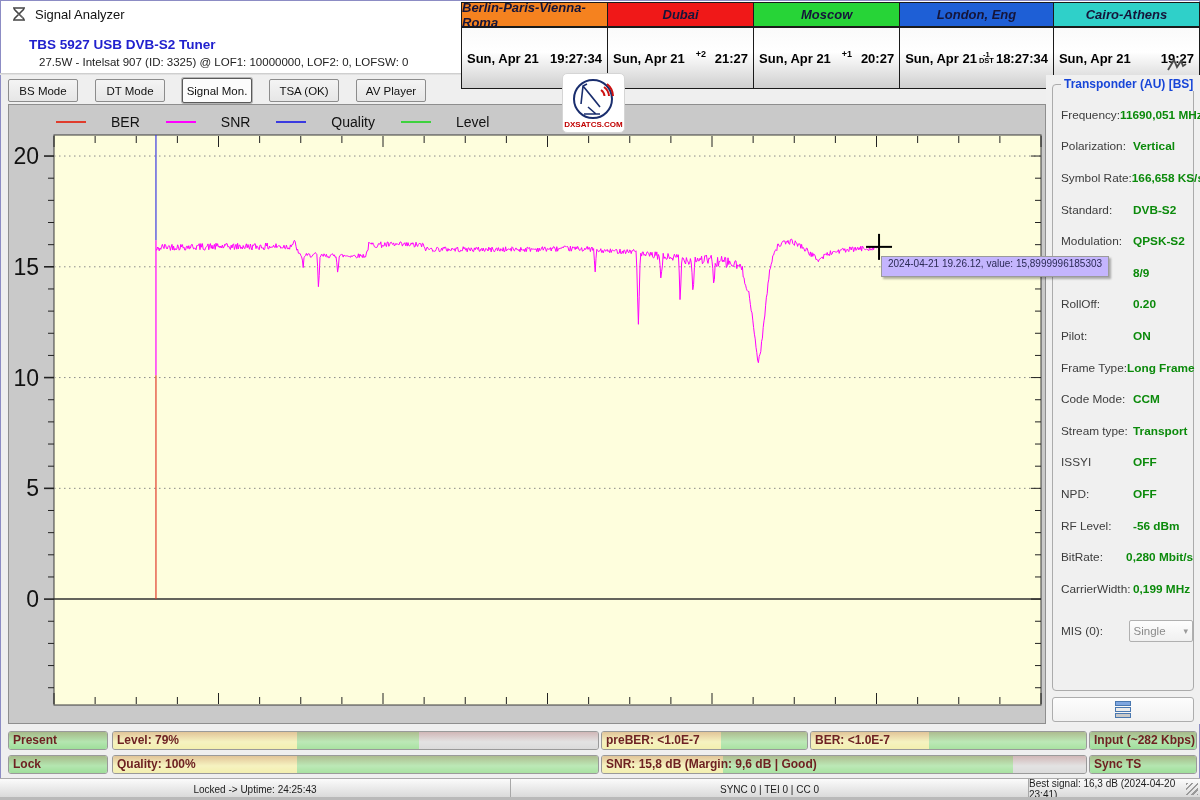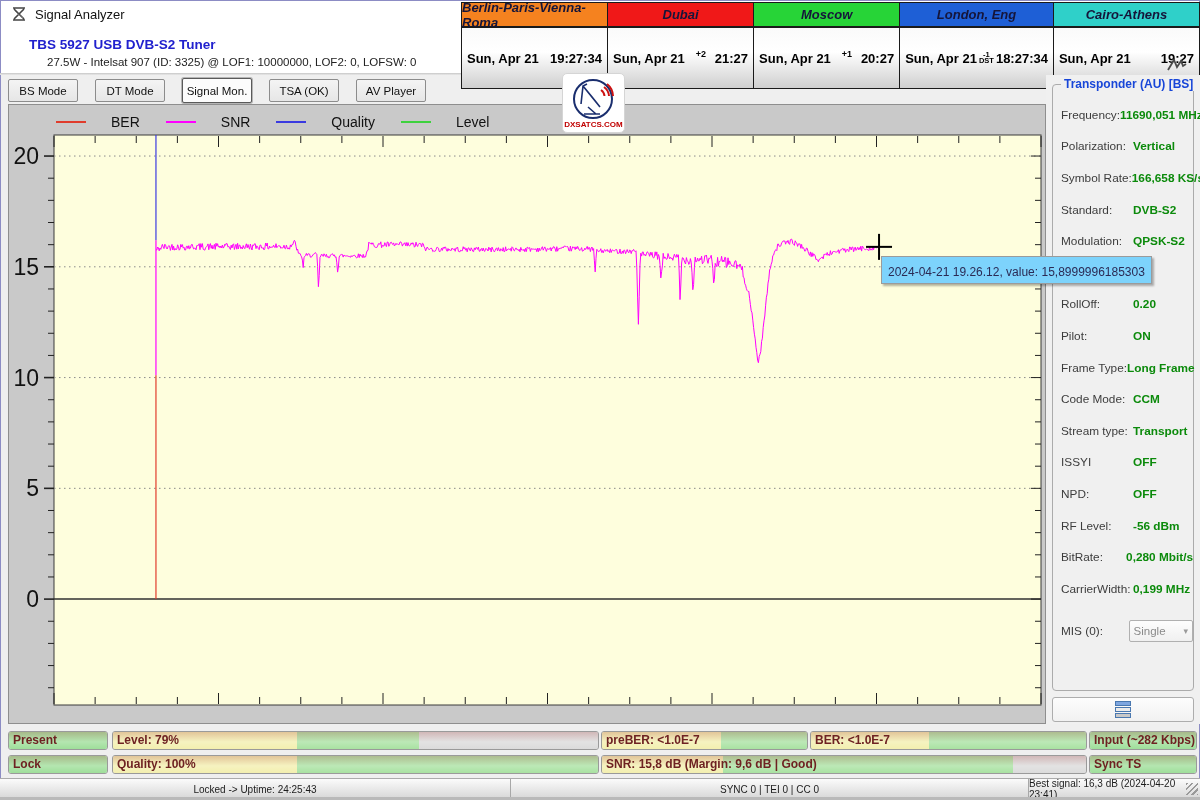--- a/index.html
+++ b/index.html
@@ -4,21 +4,21 @@
 <style>
   html,body{margin:0;padding:0;background:#555;}
   #win{position:relative;width:1200px;height:800px;background:#EFEFEF;
        font-family:"Liberation Sans",sans-serif;overflow:hidden;
        box-shadow:inset 0 0 0 1px #8C8CC4;}
   
   .topstrip{position:absolute;left:1px;top:1px;width:1198px;height:72px;background:#FFFFFF;}
   .titlebar-icon{position:absolute;left:10px;top:6px;width:18px;height:16px;}
   .titlebar-text{position:absolute;left:34px;top:6px;font-size:13px;color:#111;}
   .tuner-name{position:absolute;left:28px;top:36px;font-size:13.5px;font-weight:bold;color:#2121CE;}
-  .tuner-sub{position:absolute;left:46px;top:55px;font-size:11.5px;color:#222;}
+  .tuner-sub{position:absolute;left:38px;top:55px;font-size:11.5px;color:#222;}
   .divider{position:absolute;left:0;top:73px;width:1200px;height:2px;
            background:linear-gradient(#C6C6C6,#E9E9E9);}
   
   .clockpanel{position:absolute;left:461px;top:2px;width:737px;border:1px solid #1A1A1A;display:flex;}
   .clockcol{flex:1;border-left:1px solid #1A1A1A;}
   .clockcol:first-child{border-left:none;}
   .clockhead{height:23px;display:flex;align-items:center;justify-content:center;
              font-size:13px;font-weight:bold;font-style:italic;color:#15153A;
              border-bottom:2px solid #1A1A1A;}
   .clocktime{height:26px;display:flex;align-items:center;justify-content:space-between;
@@ -40,23 +40,23 @@
   .logo{position:absolute;left:562px;top:73px;width:61px;height:58px;background:#FFF;
         border:1px solid #D5D5D5;border-radius:5px;z-index:5;}
   
   .chartwidget{position:absolute;left:8px;top:104px;width:1036px;height:618px;
                background:#C9C9C9;border:1px solid #8E8E8E;}
   .legend{position:absolute;left:47px;top:9px;display:flex;align-items:center;gap:10px;z-index:2;}
   .legend .item{display:flex;align-items:center;gap:25px;margin-right:16px;}
   .legend .swatch{width:30px;height:2px;}
   .legend .lab{font-size:14px;color:#111;}
   #plot-svg{position:absolute;left:0;top:0;}
-  .cursor-tooltip{position:absolute;left:872px;top:151px;height:18px;padding:8px 6px 0 6px;
-                  background:#7dd3fc;border:1px solid #9B9B9B;box-shadow:2px 2px 2px rgba(0,0,0,.3);
-                  font-size:12px;color:#2B2B55;white-space:nowrap;z-index:6;}
+  .cursor-tooltip{position:absolute;left:872px;top:151px;height:18px;padding:1px 6px 0 6px;
+                  background:#c4b5fd;border:1px solid #9B9B9B;box-shadow:2px 2px 2px rgba(0,0,0,.3);
+                  font-size:10px;color:#2B2B55;white-space:nowrap;z-index:6;}
   
   .rightpanel{position:absolute;left:1046px;top:75px;width:154px;height:649px;background:#F0F0F0;}
   .groupbox{position:absolute;left:6px;top:9px;width:140px;height:605px;
             border:1px solid #ABABAB;border-radius:4px;}
   .groupbox-title{position:absolute;left:8px;top:-8px;background:#F0F0F0;padding:0 3px;
                   font-size:12px;font-weight:600;color:#1846D8;white-space:nowrap;}
   .tp-rows{position:absolute;left:0;top:14px;width:100%;}
   .tp-row{height:31.6px;display:flex;align-items:center;}
   .tp-label{width:72px;padding-left:8px;font-size:11.8px;color:#3C3C3C;white-space:nowrap;}
   .tp-value{font-size:11.8px;font-weight:bold;color:#0B8A0B;white-space:nowrap;}

